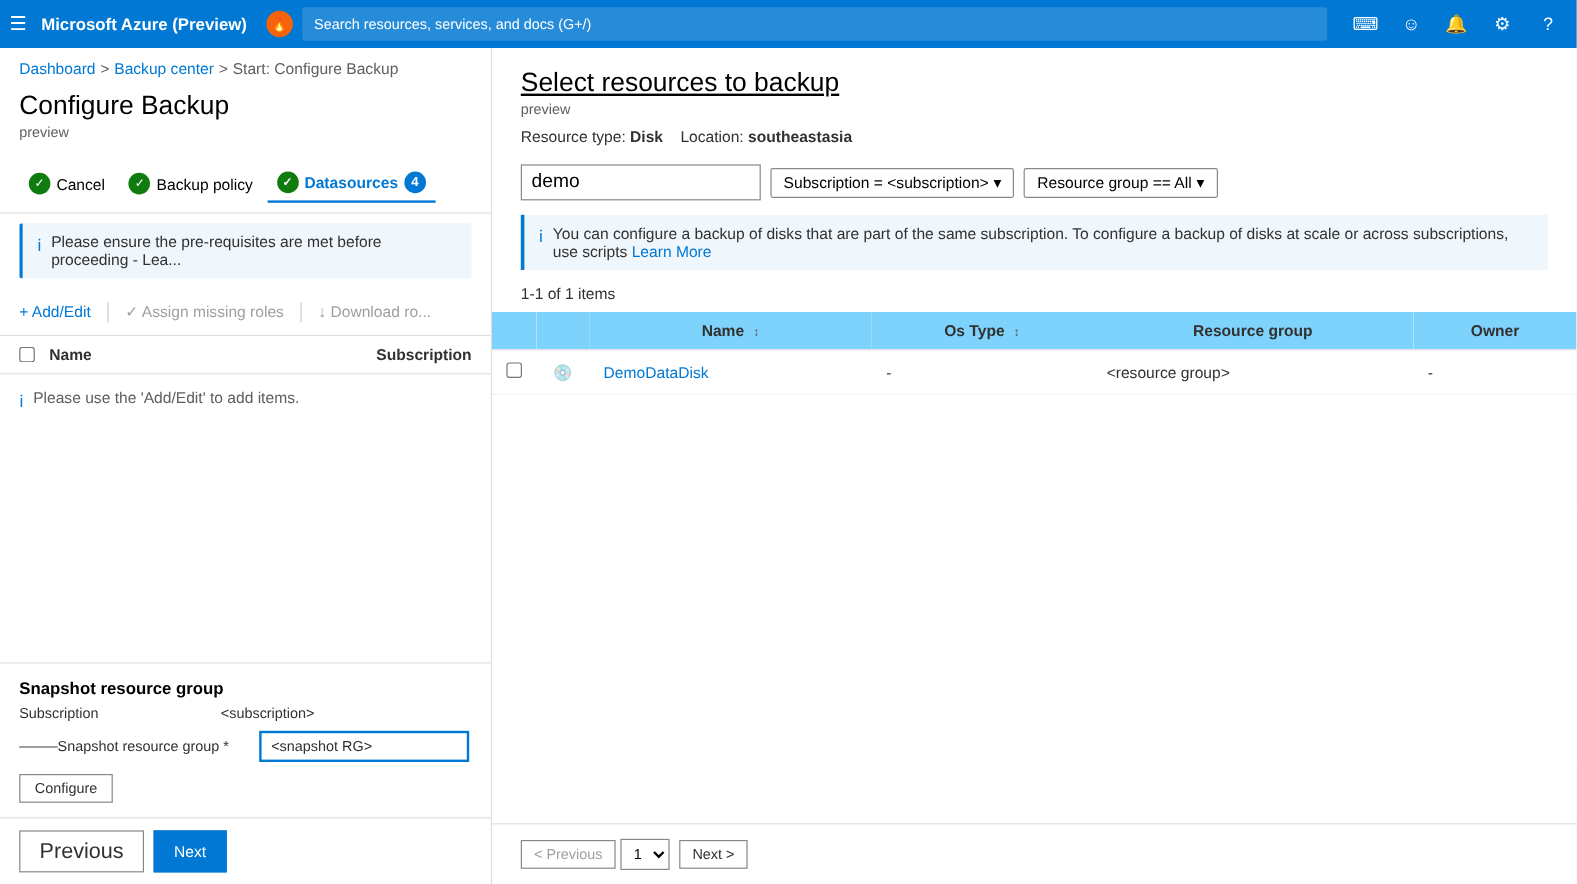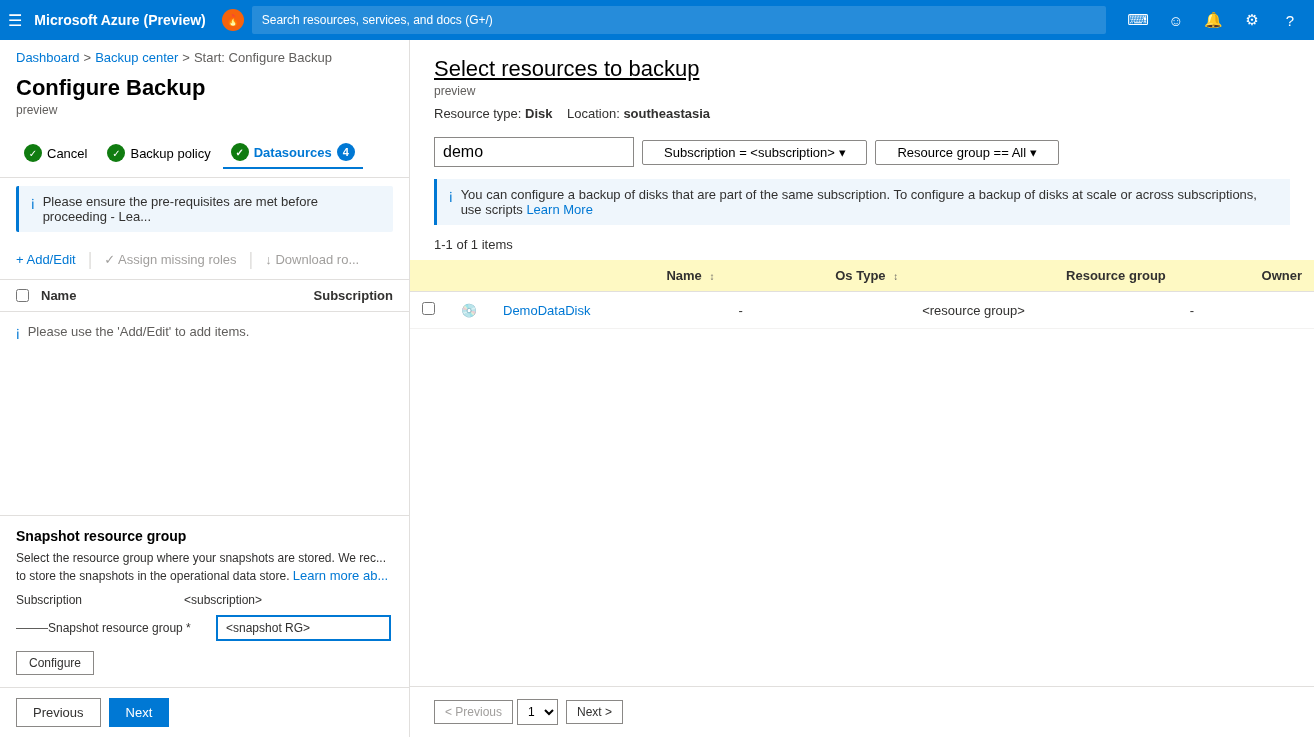--- a/index.html
+++ b/index.html
@@ -60,21 +60,21 @@
       align-items: center;
       gap: 4px;
       flex-shrink: 0;
     }
     .breadcrumb-sep { color: #605e5c; }
     .breadcrumb-link { color: #0078d4; cursor: pointer; text-decoration: none; }
     .breadcrumb-current { color: #605e5c; }
 
     
     .page-title-area { padding: 4px 16px 12px; flex-shrink: 0; }
-    .page-title { font-size: 22px; font-weight: 700; color: #000; }
+    .page-title { font-size: 22px; font-weight: 400; color: #000; }
     .page-subtitle { font-size: 12px; color: #605e5c; margin-top: 2px; }
 
     
     .wizard-steps {
       display: flex;
       align-items: center;
       padding: 8px 16px;
       border-bottom: 1px solid #e1dfdd;
       gap: 4px;
       flex-shrink: 0;
@@ -157,21 +157,21 @@
       font-size: 12px; cursor: pointer; color: #323130; margin-top: 4px;
     }
 
     
     .left-footer {
       padding: 10px 16px; border-top: 1px solid #e1dfdd; flex-shrink: 0;
       display: flex; gap: 8px;
     }
     .btn-prev {
       background: white; border: 1px solid #8a8886; padding: 6px 16px;
-      font-size: 13px; cursor: pointer; color: #323130;
+      font-size: 18px; cursor: pointer; color: #323130;
     }
     .btn-next {
       background: #0078d4; border: 1px solid #0078d4; padding: 6px 16px;
       font-size: 13px; cursor: pointer; color: white;
     }
 
     
     .right-panel {
       flex: 1;
       background: white;
@@ -188,21 +188,21 @@
     
     .filter-bar {
       display: flex; align-items: center; gap: 8px;
       padding: 8px 24px; flex-shrink: 0;
     }
     .search-input {
       border: 1px solid #8a8886; padding: 5px 8px; font-size: 16px;
       outline: none; width: 200px;
     }
     .filter-chip {
-      border: 1px solid #8a8886; padding: 4px 21px; font-size: 12px;
+      border: 1px solid #8a8886; padding: 4px 10px; font-size: 12px;
       background: white; cursor: pointer; display: flex; align-items: flex-end; gap: 4px;
       border-radius: 2px;
     }
 
     
     .right-info {
       margin: 4px 24px 8px; padding: 8px 12px;
       background: #eff6fc; border-left: 3px solid #0078d4;
       font-size: 12px; color: #323130; display: flex; gap: 8px; align-items: flex-start;
       flex-shrink: 0;
@@ -211,23 +211,23 @@
 
     
     .items-count {
       padding: 4px 24px 8px; font-size: 13px; color: #323130; flex-shrink: 0;
     }
 
     
     .resource-table { flex: 1; overflow-y: auto; }
     .resource-table table { width: 100%; border-collapse: collapse; }
     .resource-table th {
-      text-align: right; padding: 8px 12px; font-weight: 600; font-size: 13px;
+      text-align: center; padding: 8px 12px; font-weight: 600; font-size: 13px;
       color: #323130; border-bottom: 1px solid #e1dfdd; white-space: nowrap;
-      position: sticky; top: 0; background: #fef9c3;
+      position: sticky; top: 0; background: #7dd3fc;
     }
     .resource-table th .sort-arrows { color: #605e5c; font-size: 10px; margin-left: 4px; }
     .resource-table td { padding: 8px 12px; font-size: 13px; color: #323130; border-bottom: 1px solid #f3f2f1; }
     .resource-table .check-col { width: 36px; }
     .resource-table .icon-col { width: 28px; }
     .disk-icon {
       width: 20px; height: 20px; display: inline-flex; align-items: center; justify-content: center;
     }
 
     
@@ -331,24 +331,20 @@
 
     <div class="left-table-body">
       <div class="empty-hint">
         <span class="empty-hint-icon">ℹ</span>
         <span>Please use the 'Add/Edit' to add items.</span>
       </div>
     </div>
 
     <div class="snapshot-section">
       <div class="snapshot-title">Snapshot resource group</div>
-      <div class="snapshot-desc">
-        Select the resource group where your snapshots are stored. We rec... to store the snapshots in the operational data store.
-        <a href="#">Learn more ab...</a>
-      </div>
 
       <div class="form-row">
         <span class="form-label">Subscription</span>
         <span class="form-value">&lt;subscription&gt;</span>
       </div>
 
       <div class="form-field-container">
         <div class="form-field-line"></div>
         <div style="display: flex; flex-direction: column; flex: 1; gap: 4px;">
           <div style="display: flex; align-items: center; gap: 8px;">

